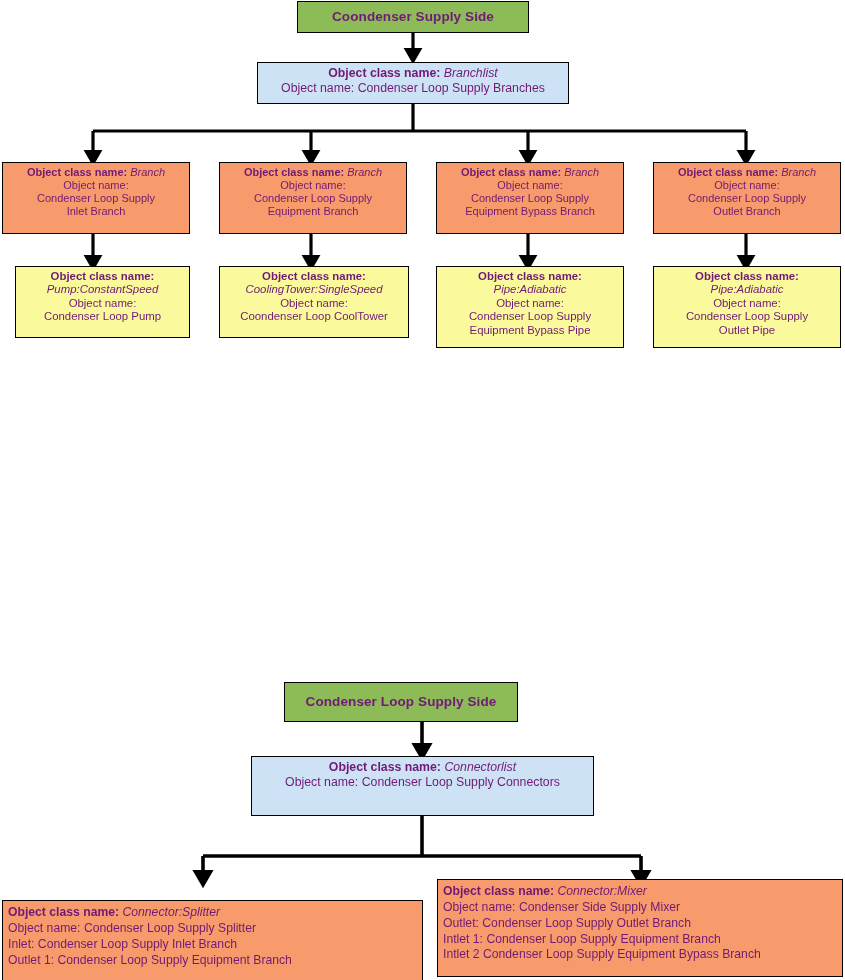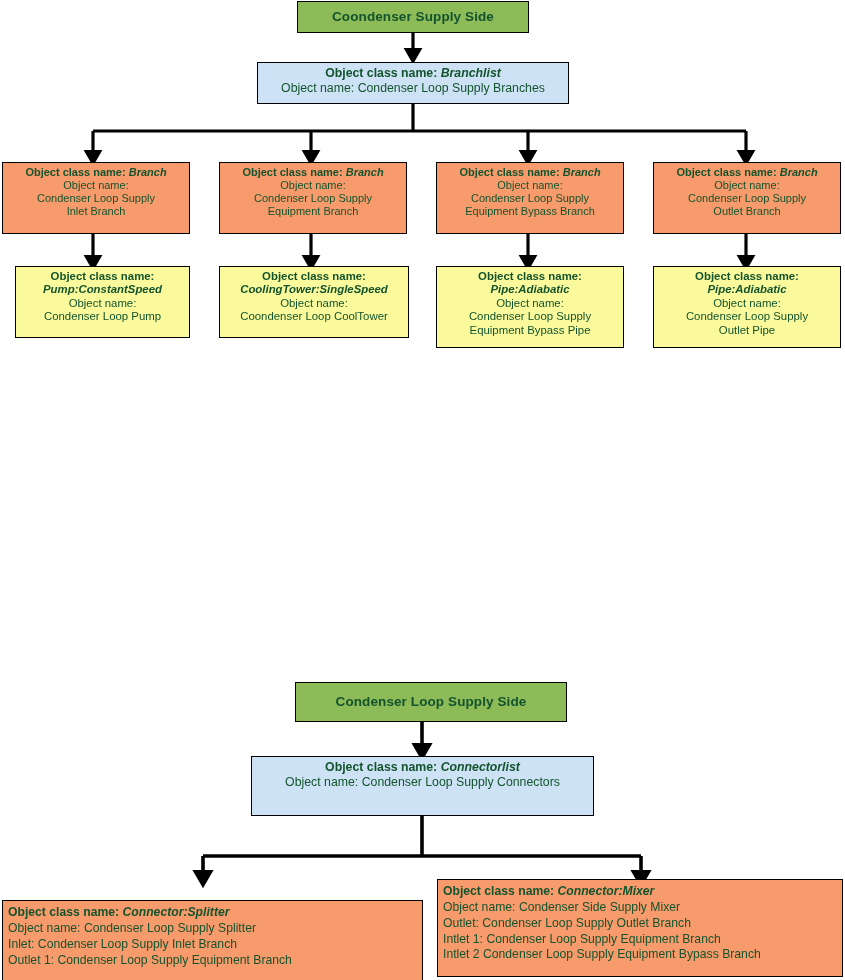--- a/index.html
+++ b/index.html
@@ -25,21 +25,21 @@
     left: 0; top: 0;
     width: 845px;
     height: 980px;
     pointer-events: none;
   }
   .node {
     position: absolute;
     box-sizing: border-box;
     border: 1.6px solid #000000;
     text-align: center;
-    color: #14532d;
+    color: #701a75;
     line-height: 1.18;
     overflow: hidden;
   }
   .node-title {
     background: #8CBB58;
     font-weight: bold;
     font-size: 13.5px;
     display: flex;
     align-items: center;
     justify-content: center;
@@ -64,21 +64,21 @@
     background: #F89B6C;
     font-size: 12.2px;
     text-align: left;
     padding: 4px 0 0 5px;
     line-height: 1.30;
   }
   .lbl-strong {
     font-weight: bold;
   }
   .lbl-class {
-    font-weight: bold;
+    font-weight: normal;
     font-style: italic;
   }
   .row {
     white-space: nowrap;
   }
   .row-left {
     white-space: nowrap;
     text-align: left;
   }
 </style>
@@ -203,21 +203,21 @@
   </div>
 
   <div class="node node-equip" style="left:653px; top:266px; width:188px; height:82px;">
     <div class="row lbl-strong">Object class name:</div>
     <div class="row lbl-class">Pipe:Adiabatic</div>
     <div class="row">Object name:</div>
     <div class="row">Condenser Loop Supply</div>
     <div class="row">Outlet Pipe</div>
   </div>
 
-  <div class="node node-title" style="left:295px; top:682px; width:272px; height:40px;">
+  <div class="node node-title" style="left:284px; top:682px; width:234px; height:40px;">
     <span>Condenser Loop Supply Side</span>
   </div>
 
   <div class="node node-list" style="left:251px; top:756px; width:343px; height:60px;">
     <div class="row">
       <span class="lbl-strong">Object class name:</span>
        <span class="lbl-class">Connectorlist</span>
     </div>
     <div class="row">
       <span>Object name:</span>

